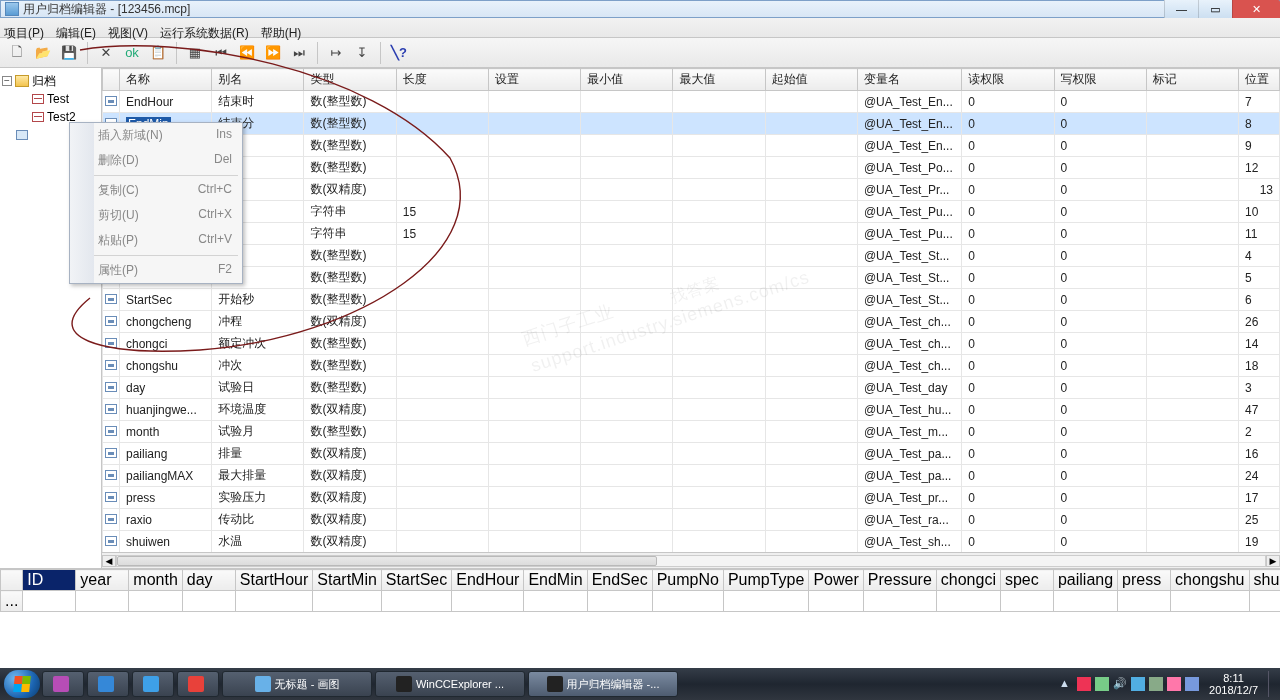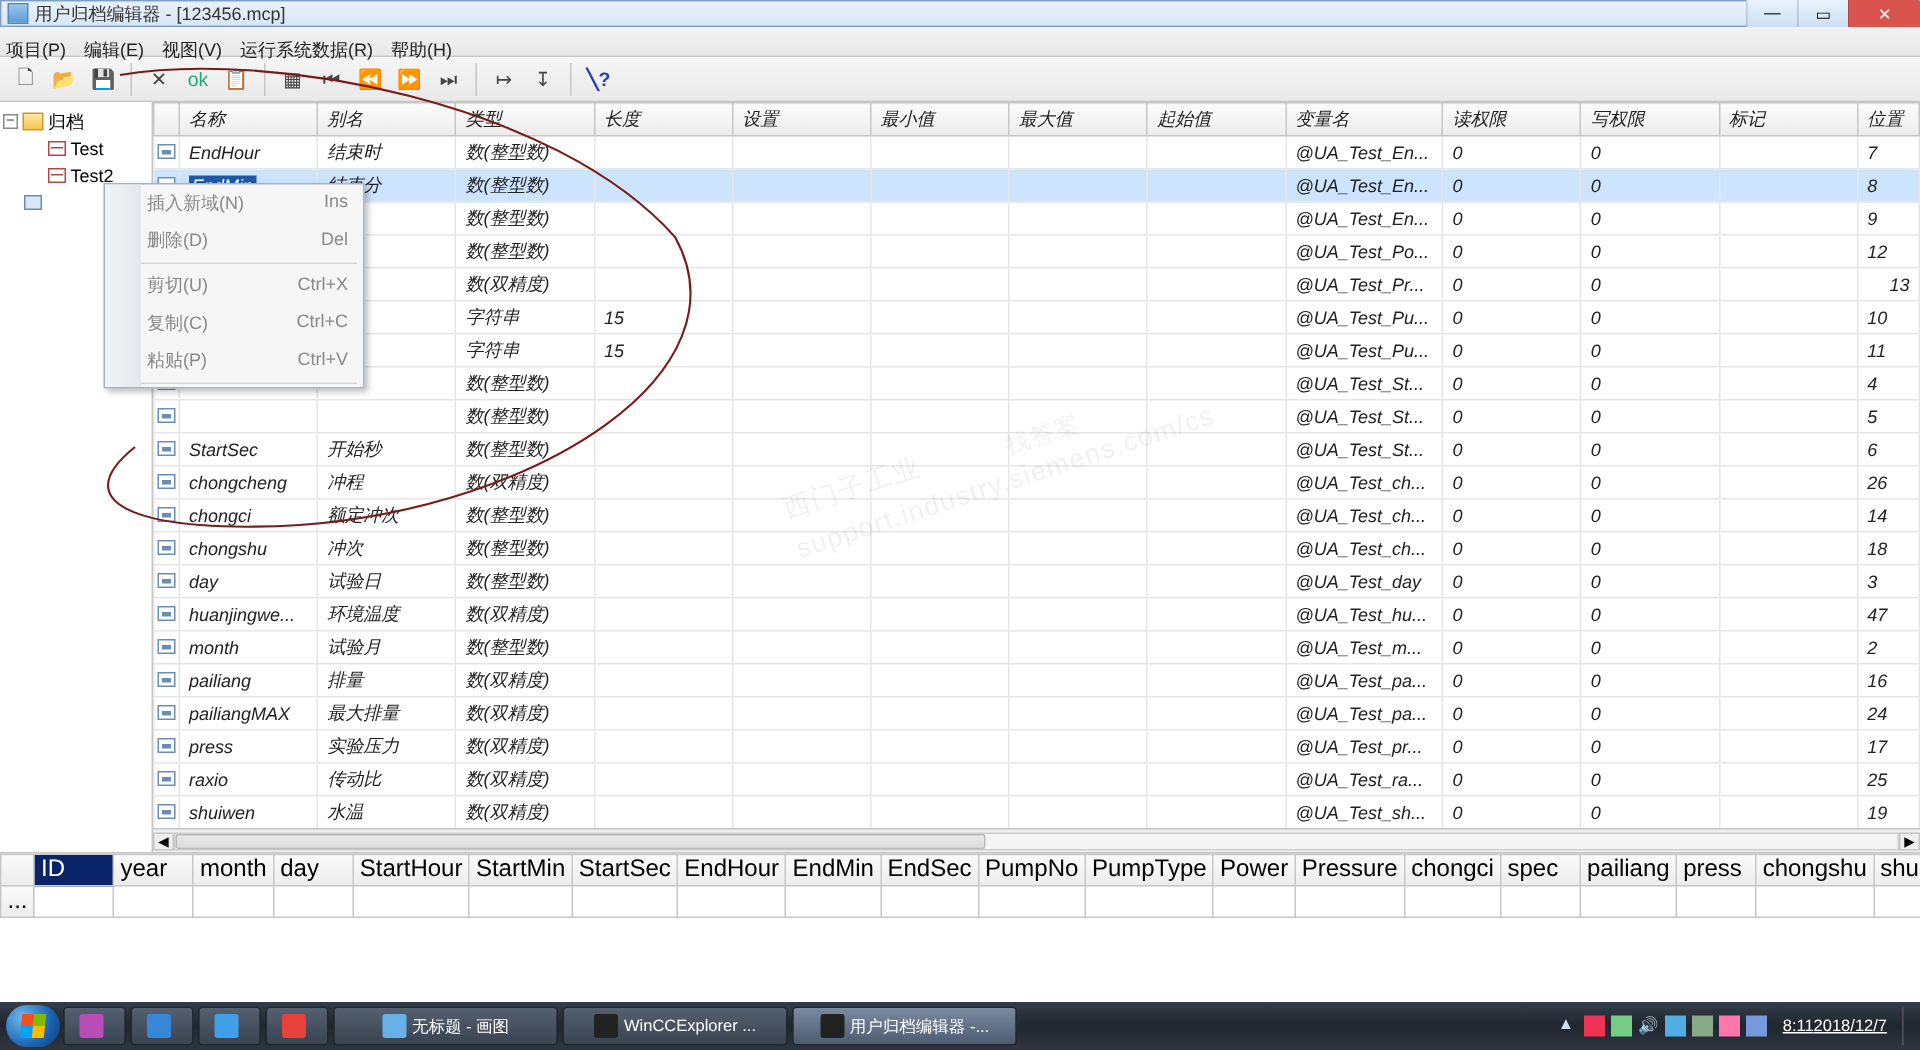--- a/index.html
+++ b/index.html
@@ -25,21 +25,21 @@
 .tree-row { display:flex; align-items:center; height:18px; gap:3px; white-space:nowrap; }
 .tree-indent1{padding-left:14px;gap:42px;} .tree-indent2{padding-left:30px;}
 .tree-exp { width:10px;height:10px;border:1px solid #888;font-size:10px;line-height:8px;text-align:center;color:#444;}
 .tree-folder { width:14px;height:12px;background:linear-gradient(#ffe9a5,#f3c44e);border:1px solid #c69b2b;}
 .tree-leaf { width:12px;height:10px;border:1px solid #b3474a;background:#fff;position:relative;}
 .tree-leaf::after{content:"";position:absolute;left:1px;top:3px;width:8px;height:1px;background:#b3474a;}
 .tree-view { width:12px;height:10px;border:1px solid #6a8db8;background:#d8e8f7;}
 
 .grid-wrap { flex:1; display:flex; flex-direction:column; overflow:hidden; }
 .grid { flex:1; overflow:auto; position:relative; background:#fff; }
-.grid table { border-collapse:collapse; width:100%; font-size:12px;font-style:italic; }
+.grid table { border-collapse:collapse; width:100%; font-size:12px; }
 .grid th { background:linear-gradient(#fbfbfb,#ececec); border:1px solid #c6c6c6; text-align:left; font-weight:normal; padding:2px 6px; height:18px; white-space:nowrap; color:#222;}
 .grid td { border:1px solid #e6e6e6; padding:2px 6px; height:18px; white-space:nowrap; color:#222;}
 .col-icon { width:14px; padding:0 2px !important; }
 .cell-icon { width:12px;height:10px;border:1px solid #6a8db8;background:#fff;position:relative;display:inline-block;}
 .cell-icon::after{content:"";position:absolute;left:2px;top:3px;width:6px;height:3px;background:#6a8db8;}
 .row-sel td { background:#cde4ff; }
 .row-sel .name-text{background:#1e5aa8;color:#fff;padding:0 2px;}
 
 .hscroll-row { height:16px; background:#efefef; border-top:1px solid #c6c6c6; position:relative;}
 .hscroll-track{position:absolute;left:14px;right:14px;top:2px;height:12px;background:#f4f4f4;border:1px solid #cdcdcd;}
@@ -72,21 +72,21 @@
 
 .taskbar { position:absolute; bottom:0; left:0; right:0; height:32px; background:linear-gradient(#353d48,#1f2630,#30363f); display:flex; align-items:center; padding:0 4px; gap:2px; color:#fff;}
 .start-orb{width:36px;height:28px;border-radius:14px;background:radial-gradient(circle at 30% 30%,#6fb6ef,#1b64b1 60%,#0c3a6a);display:flex;align-items:center;justify-content:center;}
 .start-orb .flag{width:16px;height:16px;display:grid;grid-template:1fr 1fr/1fr 1fr;transform:skew(-6deg);}
 .start-orb .flag span:nth-child(1){background:#f25022;} .start-orb .flag span:nth-child(2){background:#7fba00;} .start-orb .flag span:nth-child(3){background:#00a4ef;} .start-orb .flag span:nth-child(4){background:#ffb900;}
 .tb-btn{height:26px;min-width:42px;background:linear-gradient(#556070,#3a4350);border:1px solid #202830;border-radius:3px;display:flex;align-items:center;justify-content:center;padding:0 6px;font-size:11px;gap:4px;}
 .tb-btn.active{background:linear-gradient(#7a8aa0,#4e5c70);}
 .tb-btn .i{width:16px;height:16px;border-radius:2px;}
 .tray{margin-left:auto;display:flex;align-items:center;gap:4px;font-size:11px;}
 .tray .ti{width:14px;height:14px;}
-.clock{display:flex;flex-direction:row;align-items:center;line-height:12px;font-size:11px;padding:0 6px;text-decoration:underline;}
+.clock{display:flex;flex-direction:column;align-items:center;line-height:12px;font-size:11px;padding:0 6px;}
 
 
 .anno{position:absolute;pointer-events:none;z-index:60;}
 
 
 .wm{position:absolute;left:520px;top:280px;transform:rotate(-18deg);color:rgba(0,0,0,.06);font-size:18px;letter-spacing:1px;pointer-events:none;z-index:5;line-height:28px;}
 .wm2{position:absolute;left:670px;top:280px;transform:rotate(-18deg);color:rgba(0,0,0,.06);font-size:16px;letter-spacing:1px;pointer-events:none;z-index:5;}
 </style>
 </head>
 <body>
@@ -606,32 +606,36 @@
       <div class="ctx-row">
         <span>插入新域(N)</span>
         <span>Ins</span>
       </div>
       <div class="ctx-row">
         <span>删除(D)</span>
         <span>Del</span>
       </div>
       <div class="ctx-sep"></div>
       <div class="ctx-row">
+        <span>复制(C)</span>
+        <span>Ctrl+C</span>
+      </div>
+      <div class="ctx-row">
         <span>剪切(U)</span>
         <span>Ctrl+X</span>
-      </div>
-      <div class="ctx-row">
-        <span>复制(C)</span>
-        <span>Ctrl+C</span>
       </div>
       <div class="ctx-row">
         <span>粘贴(P)</span>
         <span>Ctrl+V</span>
       </div>
       <div class="ctx-sep"></div>
+      <div class="ctx-row">
+        <span>属性(P)</span>
+        <span>F2</span>
+      </div>
     </div>
 </div>
 
 <svg class="anno" style="left:0;top:38px;" width="480" height="330">
   <path d="M 80 12 C 180 -5, 370 30, 450 120 C 500 210, 360 300, 200 312 C 100 318, 40 300, 90 260" stroke="#7a1b1b" stroke-width="1.4" fill="none"></path>
 </svg>
 
 <div class="wm">西门子工业<br>support.industry.siemens.com/cs</div>
 <div class="wm2">找答案</div>
 

